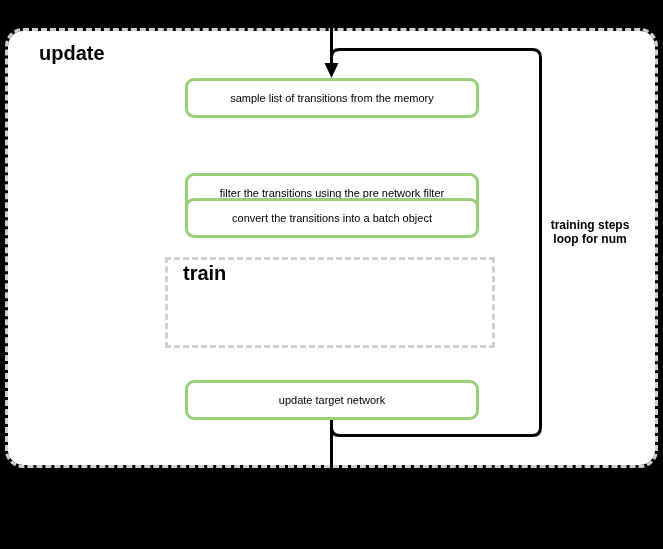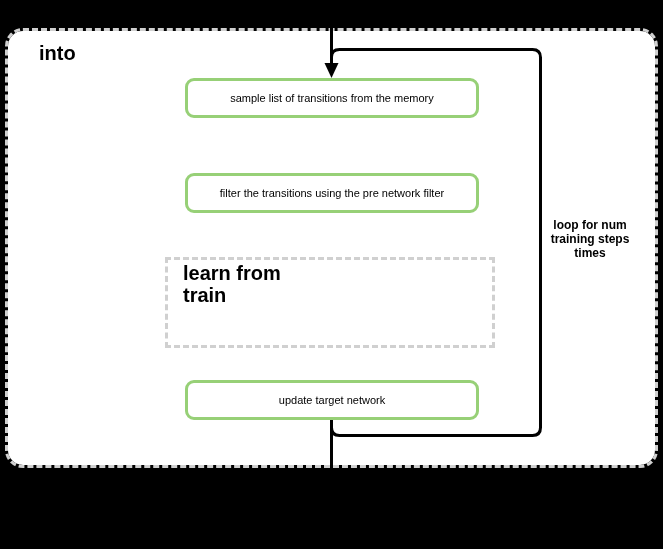--- a/index.html
+++ b/index.html
@@ -102,39 +102,40 @@
   <svg class="overlay" width="663" height="549" viewBox="0 0 663 549">
 
     <path class="flow-stroke" d="M 331.5 0 L 331.5 65" stroke="#000000"></path>
     <polygon points="331.5,78 324.5,63 338.5,63" fill="#000000"></polygon>
 
     <path class="flow-stroke" d="M 331.5 57 Q 331.5 49.5 339.5 49.5 L 532.5 49.5 Q 540.5 49.5 540.5 57.5 L 540.5 427.5 Q 540.5 435.5 532.5 435.5 L 339.5 435.5 Q 331.5 435.5 331.5 427.5" stroke="#000000"></path>
 
     <path class="flow-stroke" d="M 331.5 406 L 331.5 467" stroke="#000000"></path>
   </svg>
 
-  <div class="train-label">into</div>
+  <div class="train-label">update</div>
 
   <div class="step step-1">
     <span>sample list of transitions from the memory</span>
   </div>
 
   <div class="step step-2">
     <span>filter the transitions using the pre network filter</span>
   </div>
 
+  <div class="step step-3">
+    <span>convert the transitions into a batch object</span>
+  </div>
 
   <div class="learn-box">
-    <div>learn from</div>
     <div>train</div>
   </div>
 
   <div class="step step-4">
     <span>update target network</span>
   </div>
 
   <div class="loop-note">
+    <div>training steps</div>
     <div>loop for num</div>
-    <div>training steps</div>
-    <div>times</div>
   </div>
 
 </div>
 
 </body></html>

